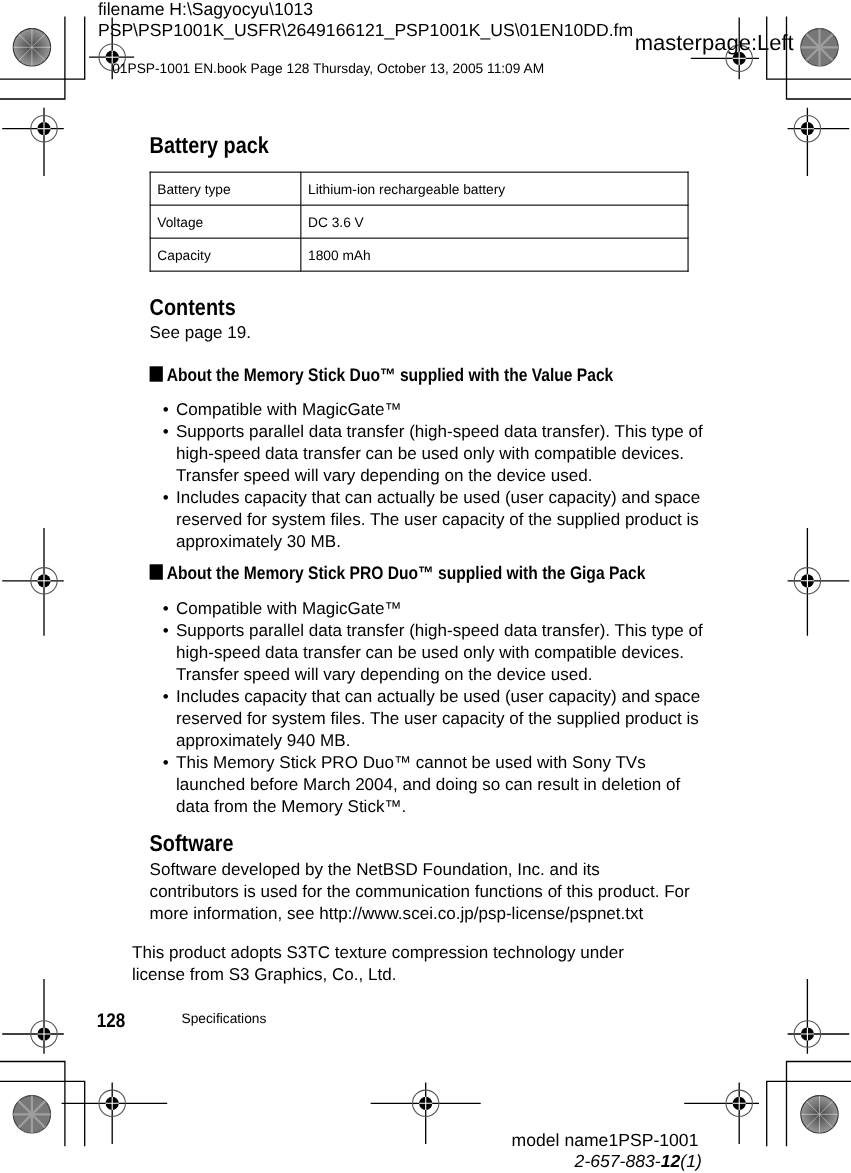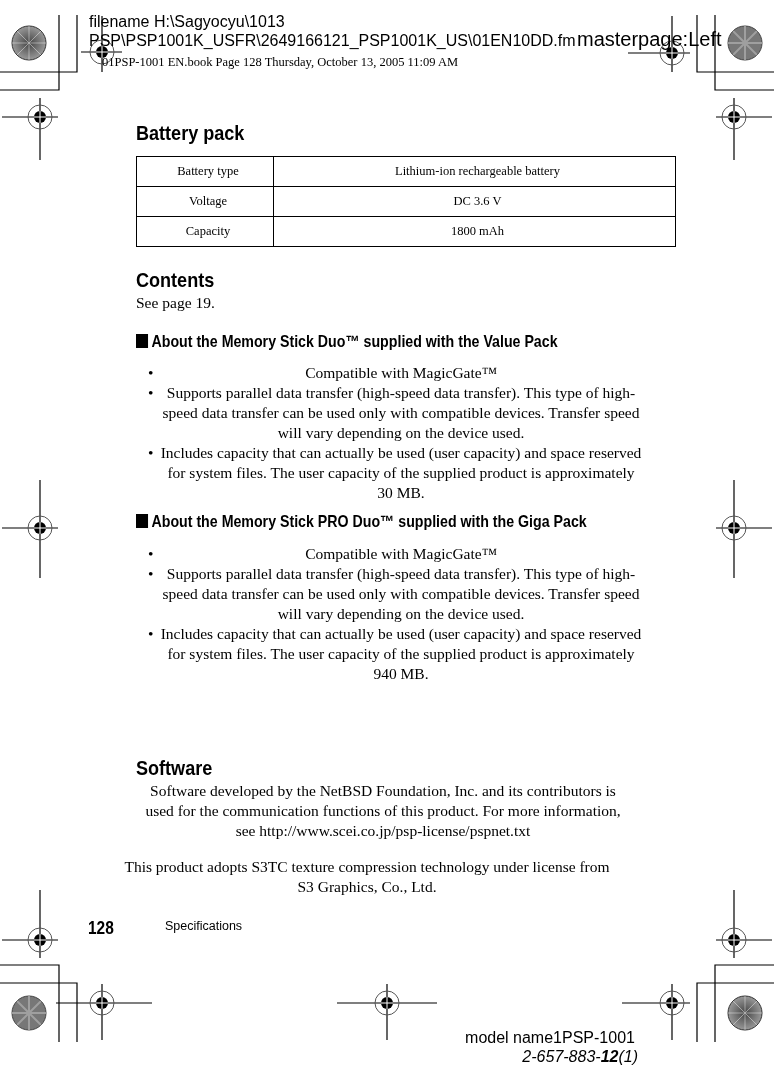--- a/index.html
+++ b/index.html
@@ -1,33 +1,33 @@
 <!DOCTYPE html>
 <html><head>
 <meta charset="utf-8">
 <style>
   html, body { margin: 0; padding: 0; background: #ffffff; }
   body { width: 774px; height: 1066px; position: relative; overflow: hidden; color: #000; }
   .abs { position: absolute; }
   .sans { font-family: "Liberation Sans", "DejaVu Sans", sans-serif; }
-  .serif { font-family: Liberation Serif, serif; text-align: center; }
+  .serif { font-family: Liberation Sans, sans-serif; }
   .cond { font-family: "Liberation Sans", "DejaVu Sans", sans-serif; font-weight: bold; transform-origin: left top; }
 
   
-  #slug-filename { left: 89px; top: 12px; font-size: 16px; line-height: 19px; width: 460px; }
+  #slug-filename { left: 89px; top: 0px; font-size: 16px; line-height: 19px; width: 460px; }
   #slug-masterpage { left: 577px; top: 30px; font-size: 20px; line-height: 19px; }
   #slug-book { left: 102px; top: 55px; font-size: 12.5px; line-height: 14px; white-space: nowrap; }
 
   
   .h1 { font-size: 21px; line-height: 24px; transform: scaleX(0.86); white-space: nowrap; }
   .h2 { font-size: 16.5px; line-height: 20px; transform: scaleX(0.86); white-space: nowrap; }
   .body { font-size: 15.5px; line-height: 20px; }
 
   #title-battery { left: 136px; top: 121px; }
-  #battery-table { left: 136px; top: 156px; width: 540px; border-collapse: collapse; font-size: 12.5px; padding-left: 17px; }
+  #battery-table { left: 136px; top: 156px; width: 490px; border-collapse: collapse; font-size: 12.5px; padding-left: 17px; }
   #battery-table td { border: 1.3px solid #000; height: 29px; padding: 0 0 0 6px; vertical-align: middle; }
   #battery-table td.c1 { width: 130px; }
 
   #title-contents { left: 136px; top: 268px; }
   #contents-text { left: 136px; top: 293px; }
 
   .section-head { left: 136px; }
   .sq { display: inline-block; width: 14px; height: 14px; background: #000; margin-right: 4px; vertical-align: -1px; }
 
   ul.bullets { position: absolute; left: 136px; width: 494px; margin: 12px; padding: 0; list-style: none; }
@@ -185,20 +185,21 @@
   <li>Compatible with MagicGate™</li>
   <li>Supports parallel data transfer (high-speed data transfer). This type of high-speed data transfer can be used only with compatible devices. Transfer speed will vary depending on the device used.</li>
   <li>Includes capacity that can actually be used (user capacity) and space reserved for system files. The user capacity of the supplied product is approximately 30 MB.</li>
 </ul>
 
 <div id="sec2-head" class="abs cond h2 section-head"><span class="sq"></span><span>About the Memory Stick PRO Duo™ supplied with the Giga Pack</span></div>
 <ul id="sec2-list" class="bullets serif body">
   <li>Compatible with MagicGate™</li>
   <li>Supports parallel data transfer (high-speed data transfer). This type of high-speed data transfer can be used only with compatible devices. Transfer speed will vary depending on the device used.</li>
   <li>Includes capacity that can actually be used (user capacity) and space reserved for system files. The user capacity of the supplied product is approximately 940 MB.</li>
+  <li>This Memory Stick PRO Duo™ cannot be used with Sony TVs launched before March 2004, and doing so can result in deletion of data from the Memory Stick™.</li>
 </ul>
 
 <div id="title-software" class="abs cond h1">Software</div>
 <div id="software-p1" class="abs serif body">Software developed by the NetBSD Foundation, Inc. and its contributors is used for the communication functions of this product. For more information, see http://www.scei.co.jp/psp-license/pspnet.txt</div>
 <div id="software-p2" class="abs serif body">This product adopts S3TC texture compression technology under license from S3 Graphics, Co., Ltd.</div>
 
 <div id="page-number" class="abs cond">128</div>
 <div id="footer-section" class="abs sans">Specifications</div>
 
 <div id="model-line1" class="abs sans">model name1PSP-1001</div>

